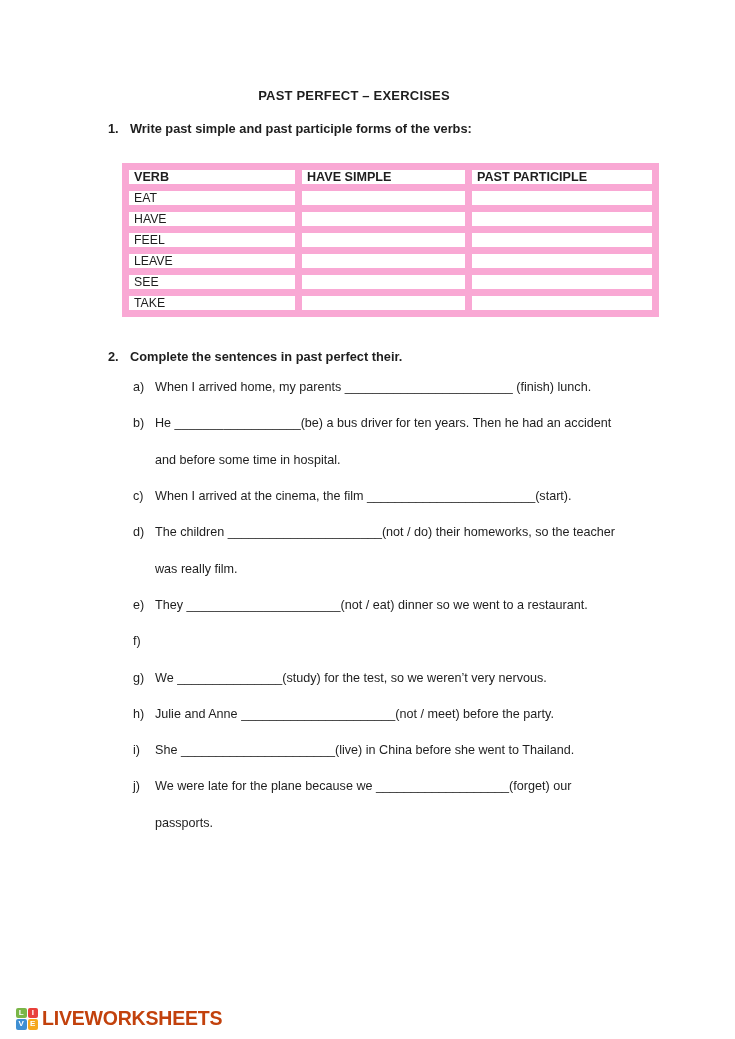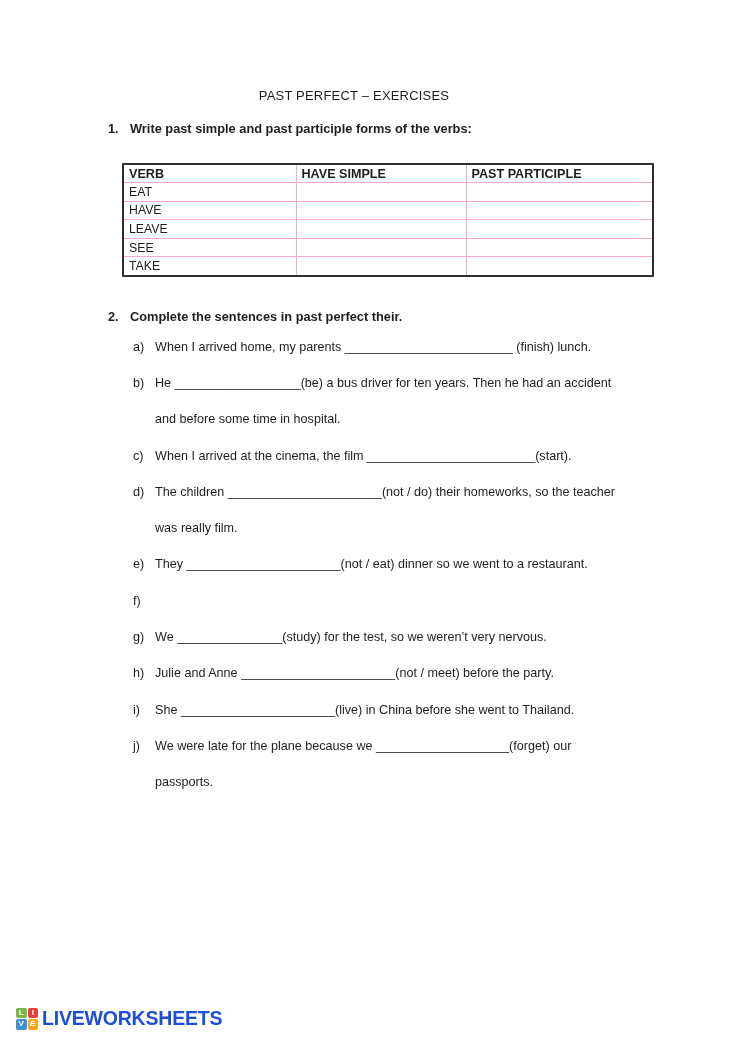--- a/index.html
+++ b/index.html
@@ -2,32 +2,32 @@
 <html><head>
 <meta charset="utf-8">
 <style>
   html,body{margin:0;padding:0;background:#fff;}
   .sheet{
     width:735px;height:1039px;background:#ffffff;position:relative;overflow:hidden;
     font-family:"Liberation Sans", sans-serif;color:#1e1e1e;
   }
   .title{
     padding-top:88px;padding-right:72px;text-align:center;
-    font-weight:normal;font-size:13px;letter-spacing:0.2px;padding-left:45px;
+    font-weight:bold;font-size:13px;letter-spacing:0.2px;padding-left:45px;
   }
   .heading{display:flex;margin-left:108px;font-weight:bold;font-size:12.8px;}
   .heading .num{width:22px;flex:none;}
   .h1{margin-top:18px;}
   .h2{margin-top:32px;}
   table.verbs{
     margin:27px 0 0 122px;border-collapse:collapse;width:530px;
     font-size:12.3px;border:2px solid #2f2f2f;table-layout:fixed;
   }
   table.verbs th, table.verbs td{
-    border:1px solid #f9a8d4;height:18.6px;box-sizing:border-box;
+    border:7px solid #f9a8d4;height:18.6px;box-sizing:border-box;
     padding:0 4px 0 5px;text-align:left;vertical-align:middle;
     overflow:hidden;white-space:nowrap;
   }
   table.verbs th{font-weight:bold;font-size:12.6px;}
   .sentences{margin:5px 28px 0 133px;font-size:12.6px;}
   .line{display:flex;height:36.3px;align-items:center;white-space:nowrap;}
   .line .lbl{width:22px;flex:none;}
   .footer{position:absolute;left:16px;top:1007px;display:flex;align-items:center;}
   .logo-grid{
     display:grid;grid-template-columns:10.5px 10.5px;grid-auto-rows:10.5px;
@@ -67,20 +67,25 @@
       <td>EAT</td>
       <td></td>
       <td></td>
     </tr>
     <tr>
       <td>HAVE</td>
       <td></td>
       <td></td>
     </tr>
     <tr>
+      <td>FEEL</td>
+      <td></td>
+      <td></td>
+    </tr>
+    <tr>
       <td>LEAVE</td>
       <td></td>
       <td></td>
     </tr>
     <tr>
       <td>SEE</td>
       <td></td>
       <td></td>
     </tr>
     <tr>
@@ -181,16 +186,16 @@
 
   </div>
 
   <div class="footer">
     <div class="logo-grid">
       <span class="logo-sq" style="background-color: rgb(122, 182, 72);">L</span>
       <span class="logo-sq" style="background-color: rgb(232, 64, 58);">I</span>
       <span class="logo-sq" style="background-color: rgb(63, 143, 210);">V</span>
       <span class="logo-sq" style="background-color: rgb(245, 168, 28);">E</span>
     </div>
-    <span class="brand" style="color: #1d4ed8;">LIVEWORKSHEETS</span>
+    <span class="brand" style="color: #c2410c;">LIVEWORKSHEETS</span>
   </div>
 
 </div>
 
 </body></html>

